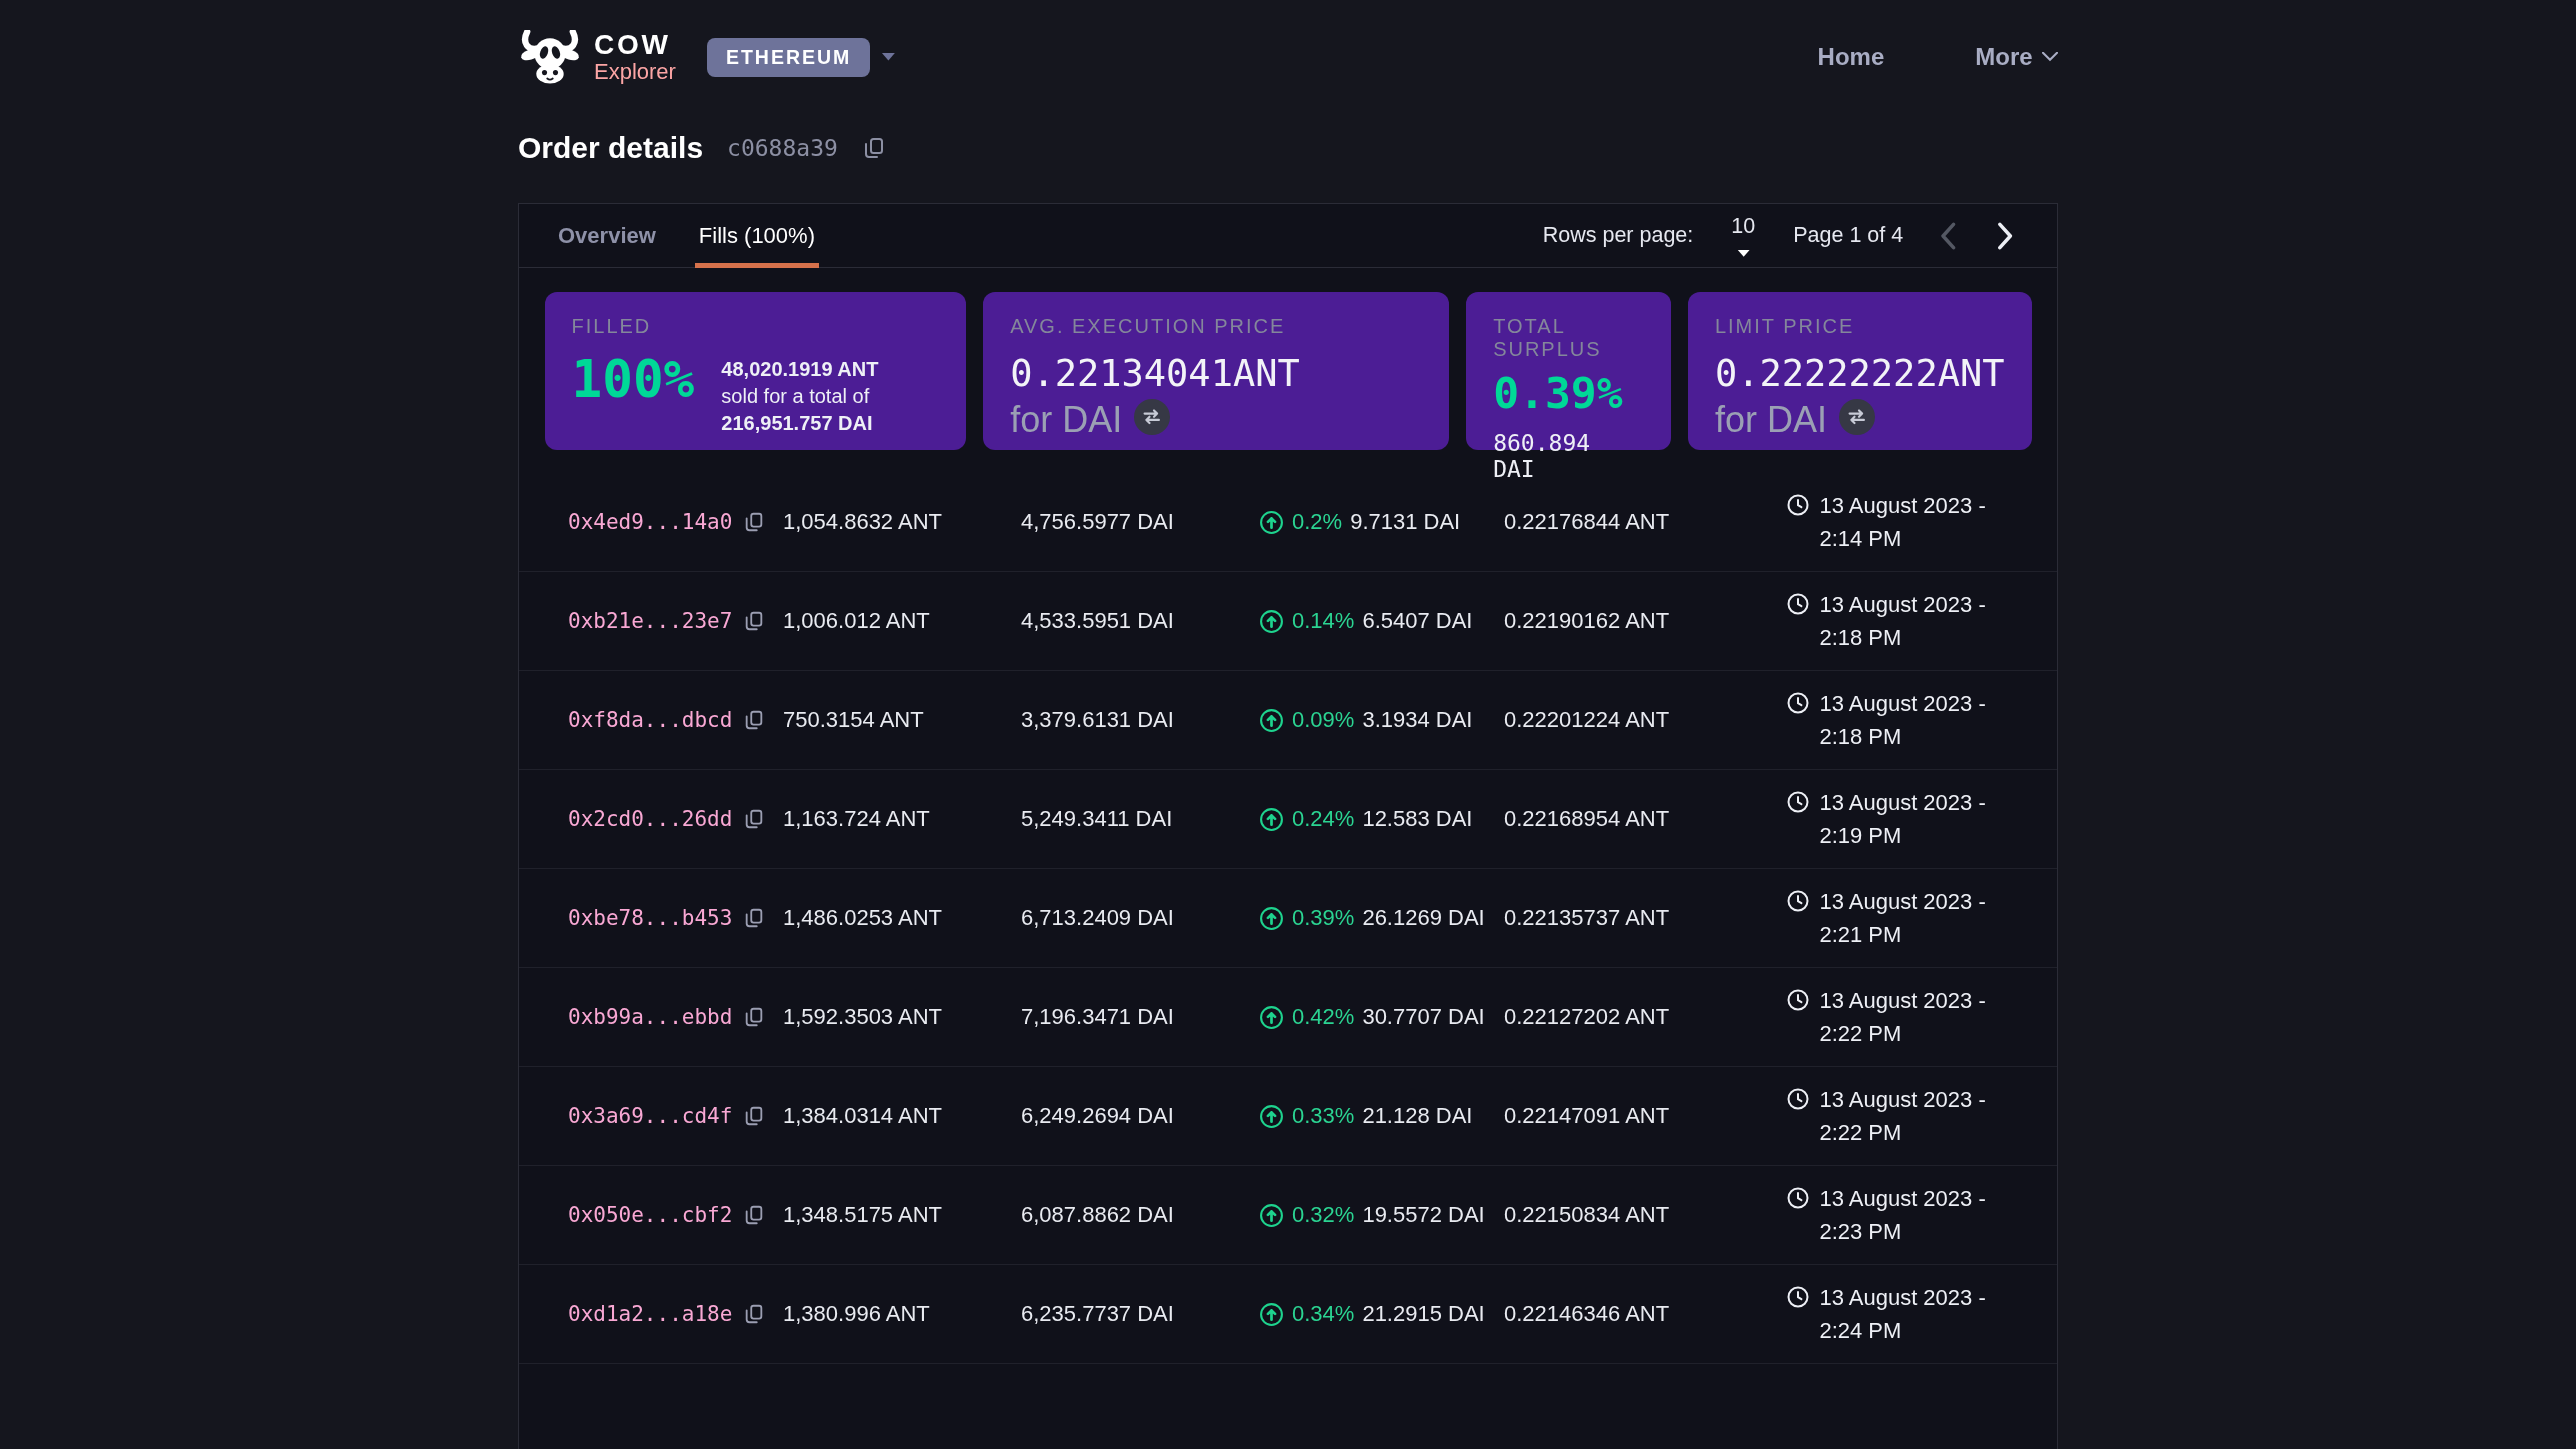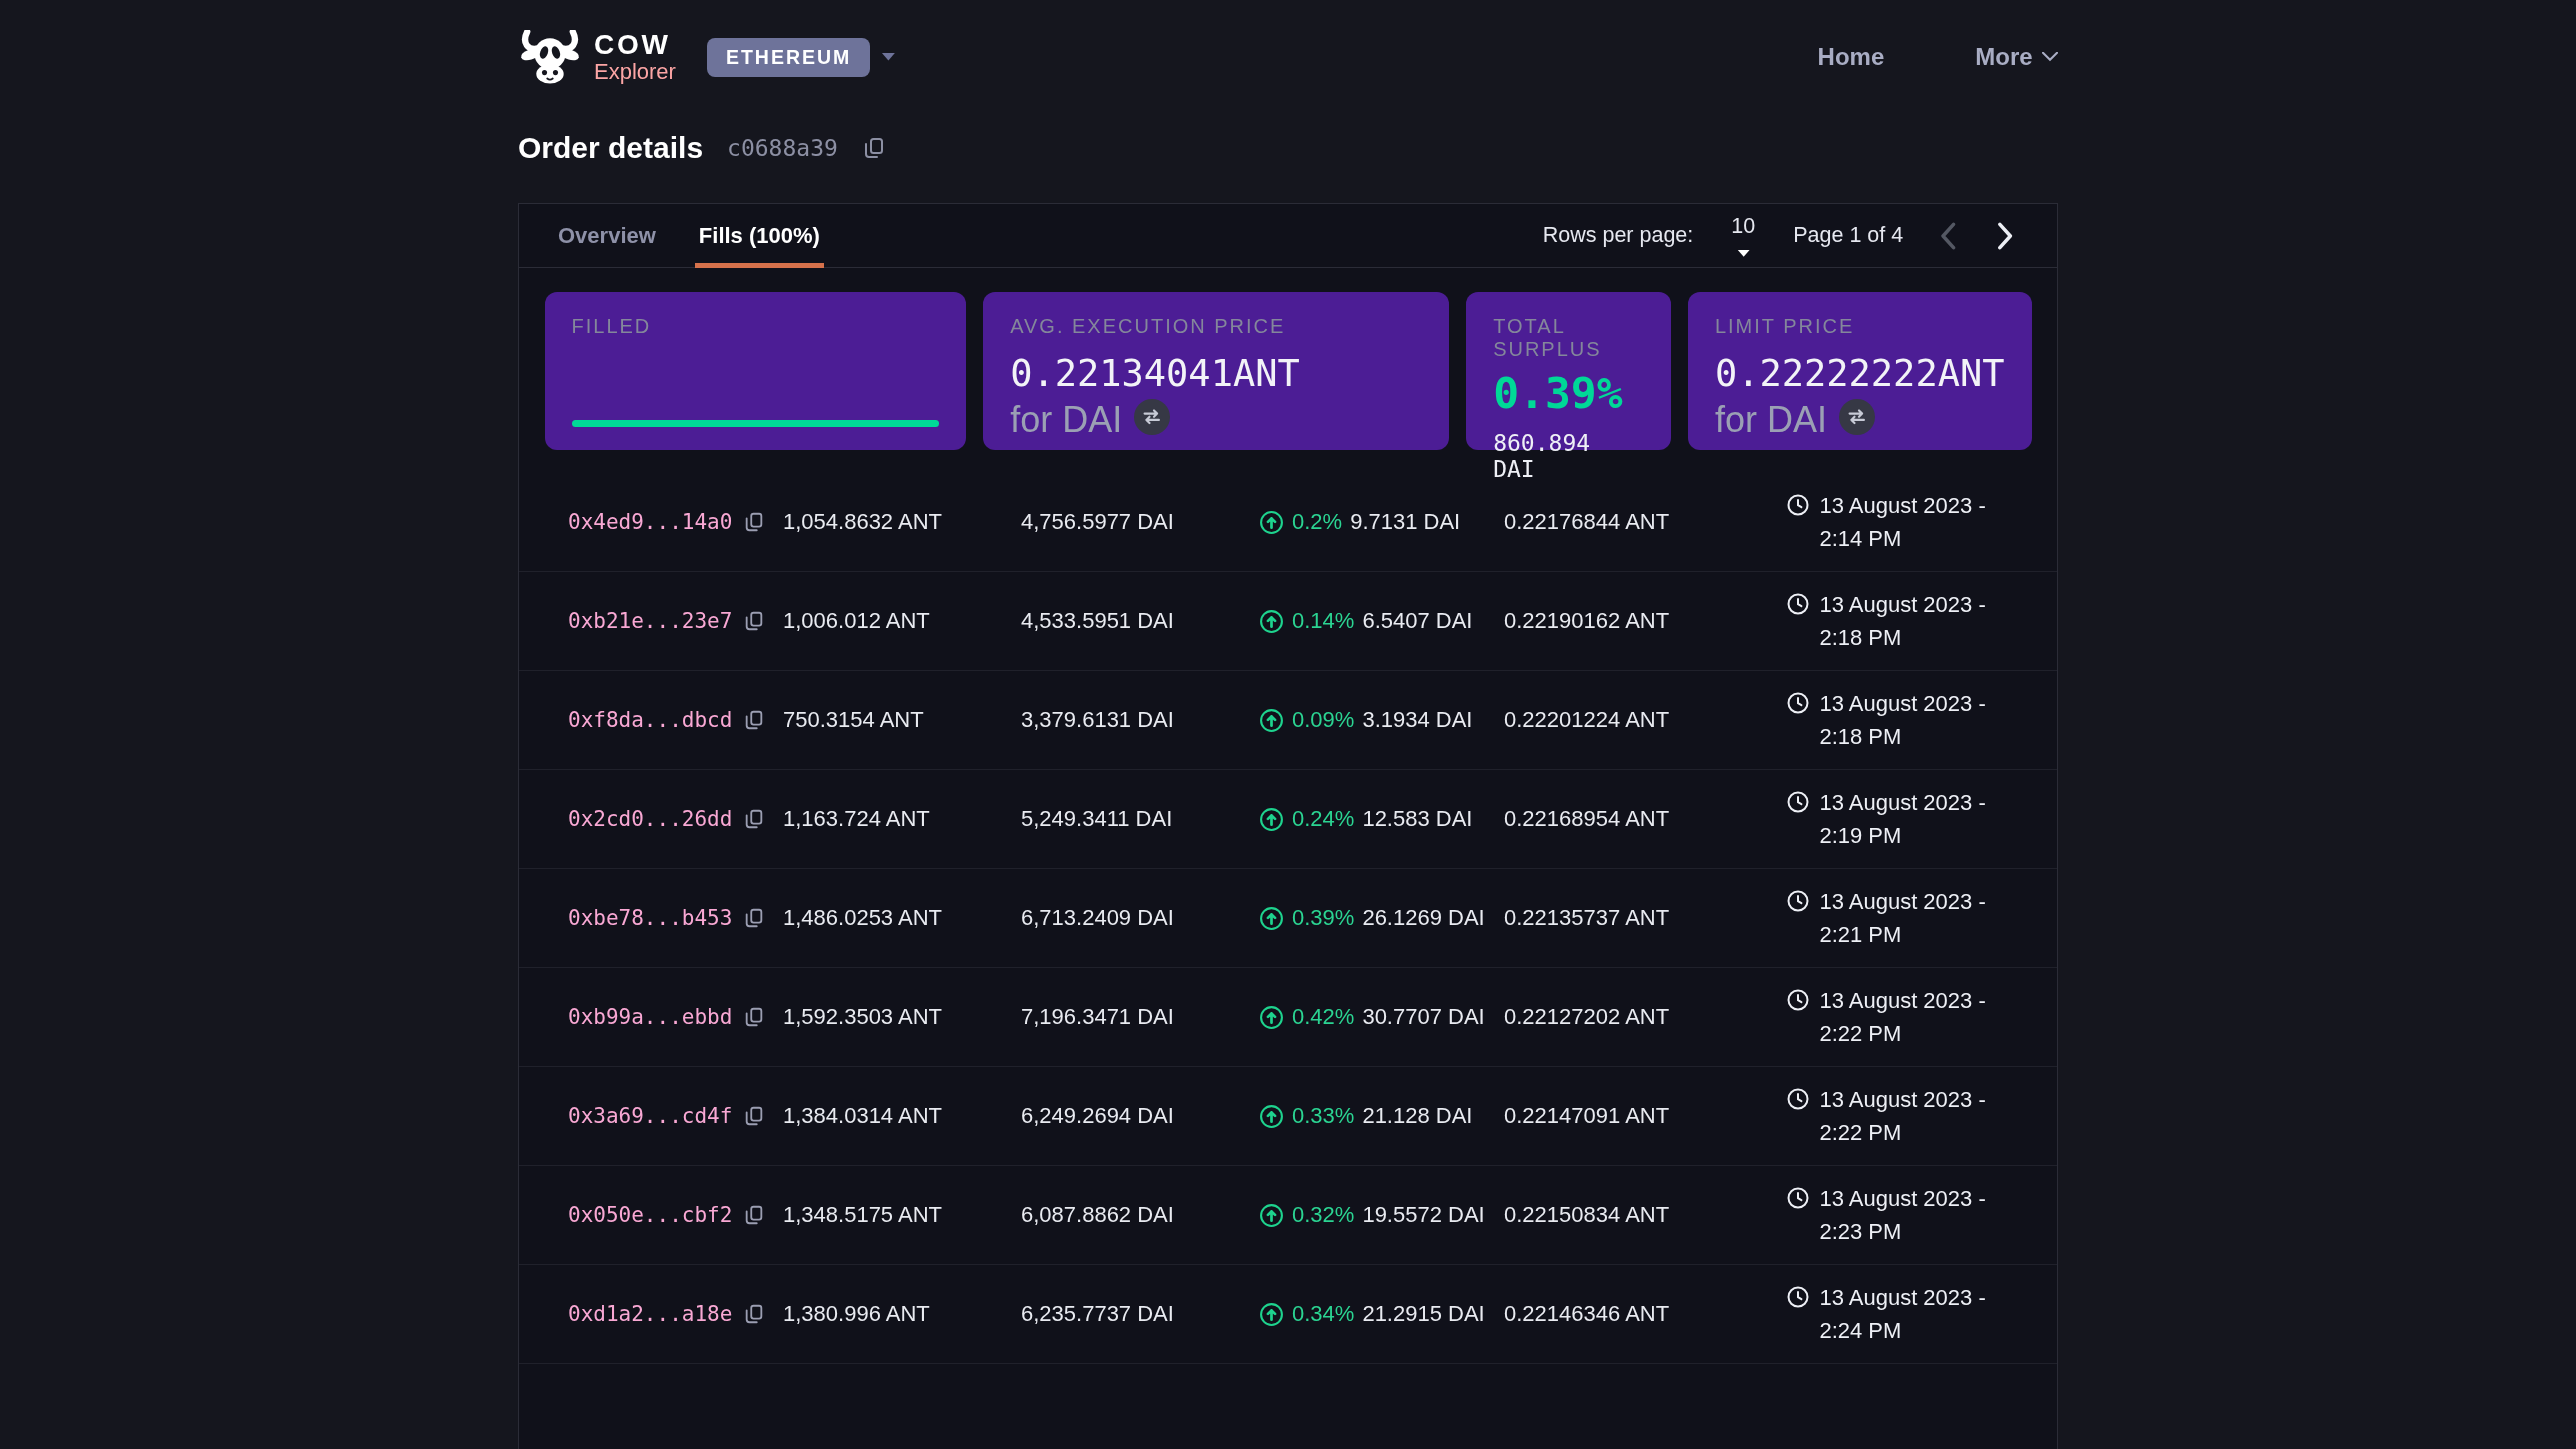--- a/index.html
+++ b/index.html
@@ -40,21 +40,21 @@
     margin-top:38px; border:0.7px solid #2b2c37; border-bottom:none;
     background:#10111a; height:1251px;
   }
   .tabbar {
     height:64px; border-bottom:0.7px solid #2b2c37;
     display:flex; align-items:stretch; justify-content:space-between;
     padding:0 39px;
   }
   .tabs { display:flex; gap:43px; }
   .tab { position:relative; display:flex; align-items:center; font-size:22px; color:#8e91a8; font-weight:600; cursor:pointer; }
-  .tab.active { color:#ffffff; font-weight:700; }
+  .tab.active { color:#ffffff; font-weight:400; }
   .tab.active::after { content:""; position:absolute; left:-4px; right:-4px; bottom:-0.7px; height:5.4px; background:#d5714b; }
   .table-controls { display:flex; align-items:center; gap:32px; font-size:21.5px; color:#e6e8f0; }
   .rows-select { display:flex; align-items:center; gap:9.4px; cursor:pointer; background:none; border:none; color:#e6e8f0; font-size:21.5px; font-family:"Liberation Sans", sans-serif;flex-direction:column; }
   .pager-btn { background:none; border:none; padding:0 4px; cursor:pointer; display:inline-flex; }
 
   
   .cards { display:flex; gap:17.4px; padding:24px 25.5px 0 25.5px; }
   .card { background:#4c1d95; border-radius:12px; padding:23px 27px; height:158px; }
   .card-label { font-size:20px; letter-spacing:2px; color:#84879b; font-weight:500; }
   .card-filled { width:435px; display:flex; flex-direction:column; }
@@ -183,20 +183,30 @@
               <path d="M2 2l9 10-9 10" fill="none" stroke="#eceef4" stroke-width="3" stroke-linecap="round" stroke-linejoin="round"></path>
             </svg>
         </button>
       </div>
     </div>
 
     <div class="cards">
 
       <div class="card card-filled">
         <div class="card-label">FILLED</div>
+        <div class="filled-body">
+          <div class="filled-percent mono">100%</div>
+          <div class="filled-detail">
+            <div class="strong">48,020.1919 ANT</div>
+            <div>
+              <span>sold for a total of</span>
+              <span class="strong">216,951.757 DAI</span>
+            </div>
+          </div>
+        </div>
         <div class="progress-track"></div>
       </div>
 
       <div class="card card-avg">
         <div class="card-label">AVG. EXECUTION PRICE</div>
         <div class="card-value mono">0.22134041ANT</div>
         <div class="card-unit-row">
           <span>for DAI</span>
           <button class="swap-circle">
             <svg viewBox="0 0 24 24" fill="none" stroke="#c7cad6" stroke-width="2.4" stroke-linecap="round" stroke-linejoin="round">

